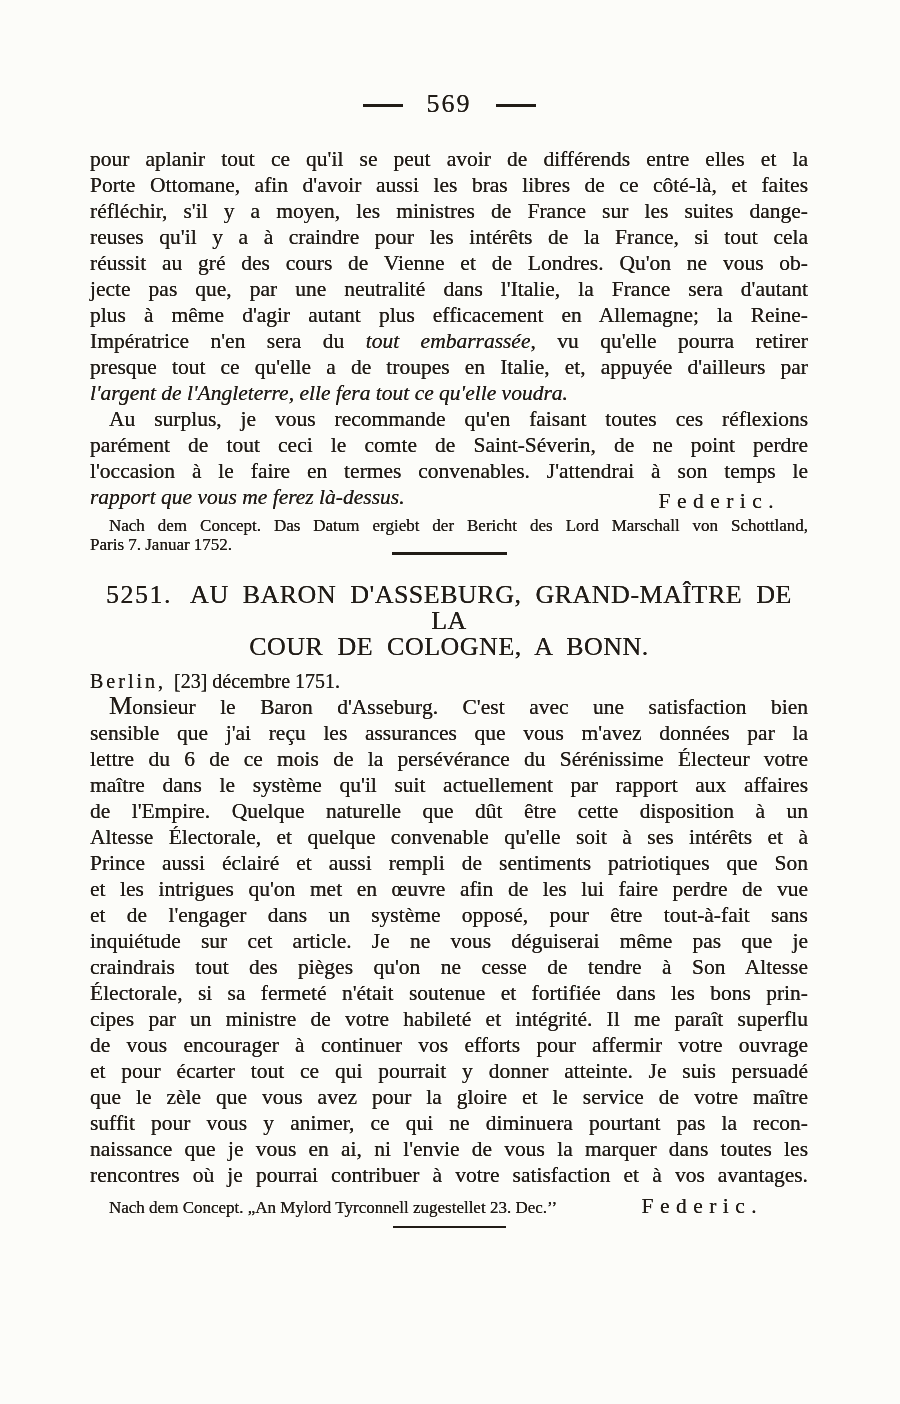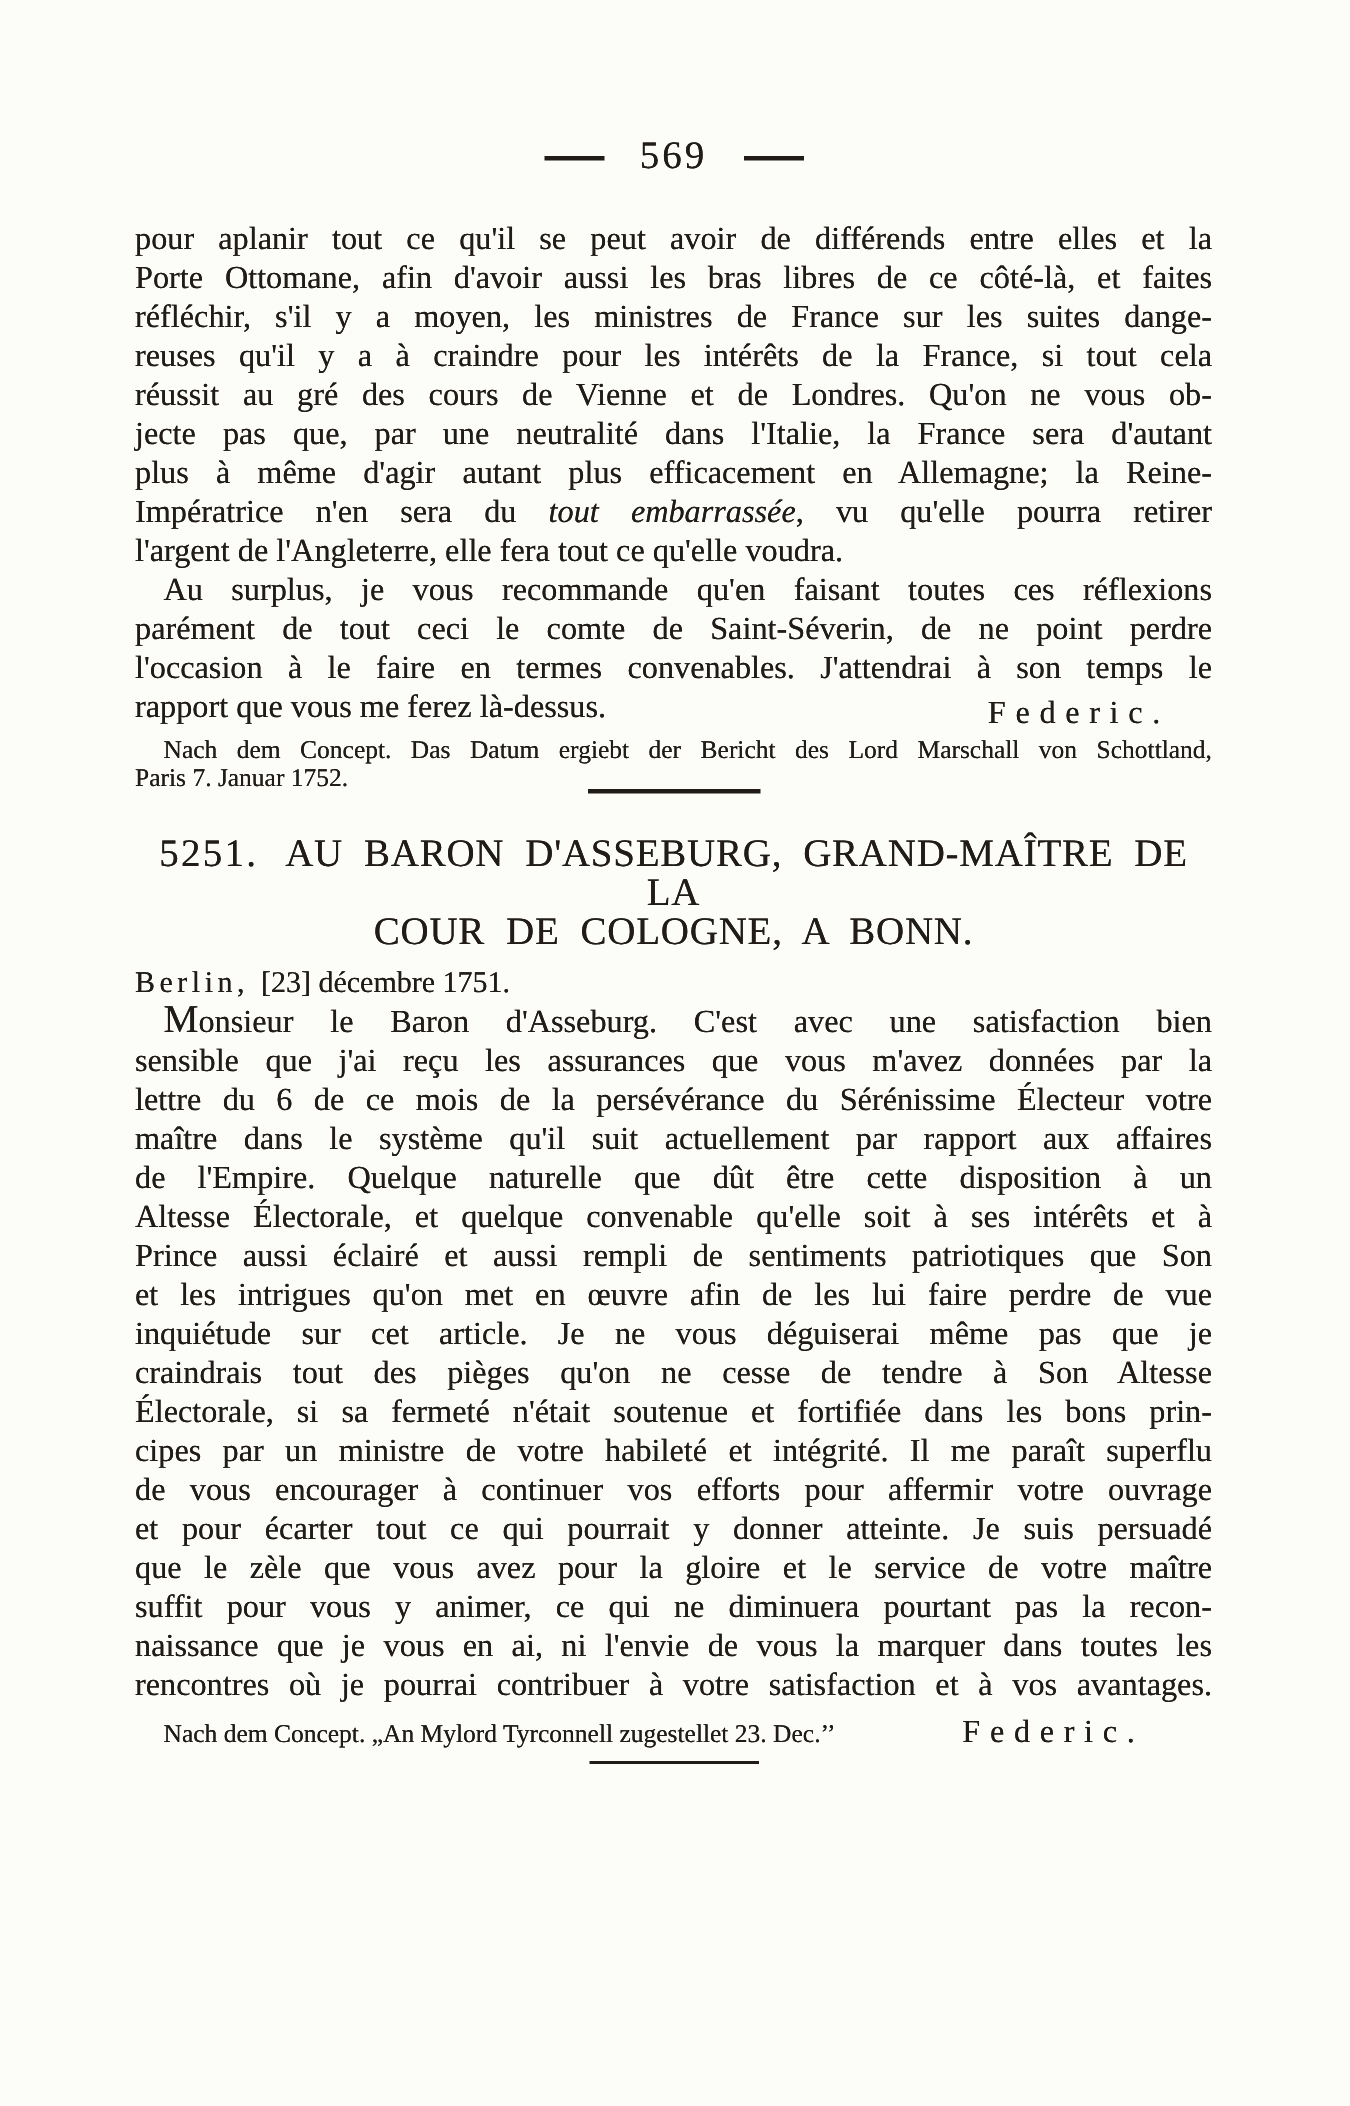--- a/index.html
+++ b/index.html
@@ -15,21 +15,21 @@
   .col { position: absolute; left: 90px; top: 0; width: 718px; padding-top: 86px; }
 
   
   .pagenum-row { height: 36px; display: flex; align-items: center; justify-content: center; gap: 24px; }
   .pagenum { font-size: 26px; letter-spacing: 2px; }
   .dash { width: 40px; height: 3px; background: var(--ink, #211c17); transform: translateY(1px); }
 
   
   .bodyl { font-size: 21.5px; }
   .bodyl .tline { line-height: 26px; text-align: justify; text-align-last: justify; }
-  .bodyl .tline.last-left { text-align-last: left; }
+  .bodyl .tline.last-left { text-align-last: left; font-style: italic; }
   .tline.indent { text-indent: 19px; }
   .it { font-style: italic; }
 
   .para1 { margin-top: 24px; }
 
   .sig { margin-top: -22px; height: 26px; line-height: 26px; text-align: right;
          padding-right: 28px; font-size: 21.5px; letter-spacing: 0.30em; }
 
   .fn { font-size: 17px; margin-top: 2px; }
   .fn .tline { line-height: 19px; text-align: justify; text-align-last: justify; }
@@ -68,20 +68,21 @@
 
     <div class="bodyl para1">
         <div class="tline"><span>pour aplanir tout ce qu'il se peut avoir de différends entre elles et la</span></div>
         <div class="tline"><span>Porte Ottomane, afin d'avoir aussi les bras libres de ce côté-là, et faites</span></div>
         <div class="tline"><span>réfléchir, s'il y a moyen, les ministres de France sur les suites dange-</span></div>
         <div class="tline"><span>reuses qu'il y a à craindre pour les intérêts de la France, si tout cela</span></div>
         <div class="tline"><span>réussit au gré des cours de Vienne et de Londres. Qu'on ne vous ob-</span></div>
         <div class="tline"><span>jecte pas que, par une neutralité dans l'Italie, la France sera d'autant</span></div>
         <div class="tline"><span>plus à même d'agir autant plus efficacement en Allemagne; la Reine-</span></div>
         <div class="tline"><span>Impératrice n'en sera du </span><span class="it">tout embarrassée</span><span>, vu qu'elle pourra retirer</span></div>
+        <div class="tline"><span>presque tout ce qu'elle a de troupes en Italie, et, appuyée d'ailleurs par</span></div>
         <div class="tline last-left"><span>l'argent de l'Angleterre, elle fera tout ce qu'elle voudra.</span></div>
       </div>
 
     <div class="bodyl para2">
         <div class="tline indent"><span>Au surplus, je vous recommande qu'en faisant toutes ces réflexions</span></div>
         <div class="tline"><span>parément de tout ceci le comte de Saint-Séverin, de ne point perdre</span></div>
         <div class="tline"><span>l'occasion à le faire en termes convenables. J'attendrai à son temps le</span></div>
         <div class="tline last-left"><span>rapport que vous me ferez là-dessus.</span></div>
       </div>
 
@@ -107,20 +108,21 @@
 
     <div class="bodyl para3">
         <div class="tline indent"><span>Monsieur le Baron d'Asseburg. C'est avec une satisfaction bien</span></div>
         <div class="tline"><span>sensible que j'ai reçu les assurances que vous m'avez données par la</span></div>
         <div class="tline"><span>lettre du 6 de ce mois de la persévérance du Sérénissime Électeur votre</span></div>
         <div class="tline"><span>maître dans le système qu'il suit actuellement par rapport aux affaires</span></div>
         <div class="tline"><span>de l'Empire. Quelque naturelle que dût être cette disposition à un</span></div>
         <div class="tline"><span>Altesse Électorale, et quelque convenable qu'elle soit à ses intérêts et à</span></div>
         <div class="tline"><span>Prince aussi éclairé et aussi rempli de sentiments patriotiques que Son</span></div>
         <div class="tline"><span>et les intrigues qu'on met en œuvre afin de les lui faire perdre de vue</span></div>
+        <div class="tline"><span>et de l'engager dans un système opposé, pour être tout-à-fait sans</span></div>
         <div class="tline"><span>inquiétude sur cet article. Je ne vous déguiserai même pas que je</span></div>
         <div class="tline"><span>craindrais tout des pièges qu'on ne cesse de tendre à Son Altesse</span></div>
         <div class="tline"><span>Électorale, si sa fermeté n'était soutenue et fortifiée dans les bons prin-</span></div>
         <div class="tline"><span>cipes par un ministre de votre habileté et intégrité. Il me paraît superflu</span></div>
         <div class="tline"><span>de vous encourager à continuer vos efforts pour affermir votre ouvrage</span></div>
         <div class="tline"><span>et pour écarter tout ce qui pourrait y donner atteinte. Je suis persuadé</span></div>
         <div class="tline"><span>que le zèle que vous avez pour la gloire et le service de votre maître</span></div>
         <div class="tline"><span>suffit pour vous y animer, ce qui ne diminuera pourtant pas la recon-</span></div>
         <div class="tline"><span>naissance que je vous en ai, ni l'envie de vous la marquer dans toutes les</span></div>
         <div class="tline"><span>rencontres où je pourrai contribuer à votre satisfaction et à vos avantages.</span></div>

